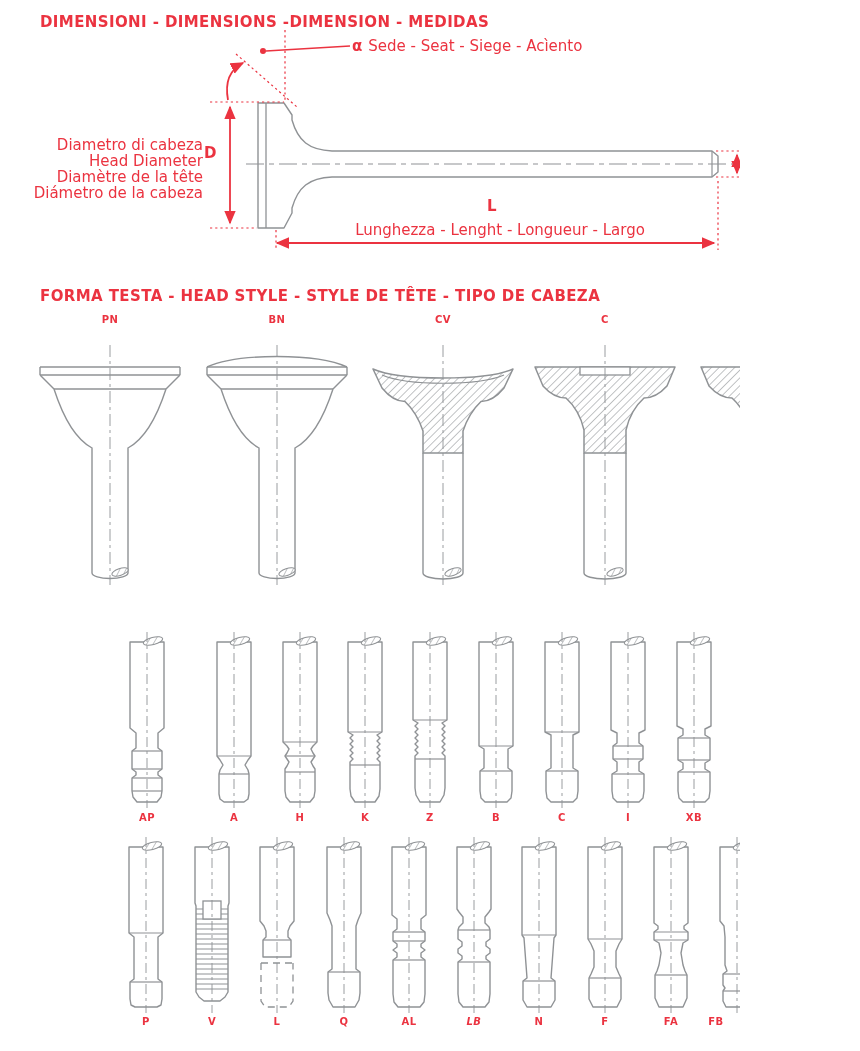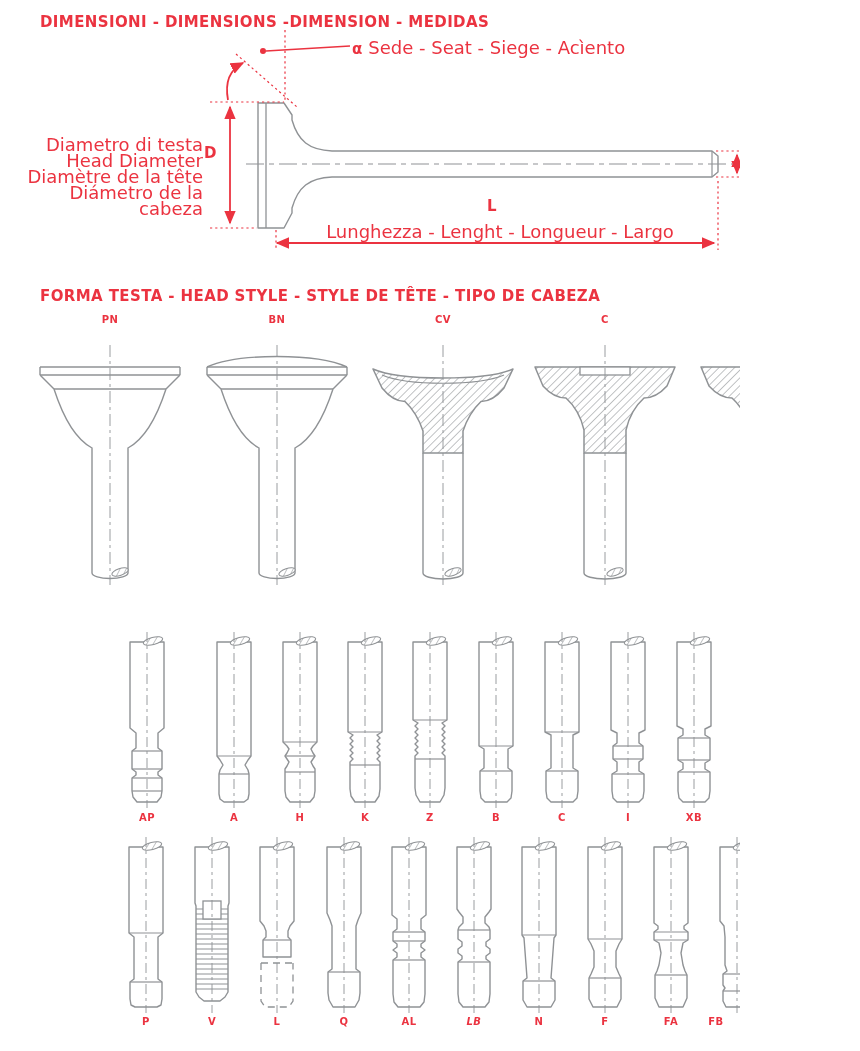--- a/index.html
+++ b/index.html
@@ -1,20 +1,20 @@
 <!DOCTYPE html>
 <html style="--accent: #eb3340;"><head>
 <meta charset="utf-8">
 <style>
   html,body{margin:0;padding:0;background:#fff;}
   .page{position:relative;width:740px;height:1051px;background:#fff;
         font-family:"DejaVu Sans","Liberation Sans",sans-serif;overflow:hidden;}
   .abs{position:absolute;}
   .title{color:var(--accent,#eb3340);font-weight:bold;font-size:15px;letter-spacing:.4px;white-space:nowrap;}
-  .rlabel{color:var(--accent,#eb3340);font-size:18px;}
+  .rlabel{color:var(--accent,#eb3340);font-size:15px;}
   .right{text-align:right;}
   .center{text-align:center;}
   .sym{color:var(--accent,#eb3340);font-weight:bold;font-size:15px;}
   .code{color:var(--accent,#eb3340);font-weight:bold;font-size:10px;letter-spacing:.5px;}
   .alpha-row{display:flex;gap:6px;align-items:baseline;}
   svg{display:block;}
 </style>
 </head>
 <body>
 
@@ -53,21 +53,21 @@
   <line x1="277" y1="243" x2="714" y2="243" stroke="#eb3340" stroke-width="1.8" marker-start="url(#ar)" marker-end="url(#ar)"></line>
   </svg>
     </div>
 
   <div class="abs alpha-row" style="left:352px;top:37px">
     <span class="sym">α</span>
     <span class="rlabel">Sede - Seat - Siege - Acìento</span>
   </div>
 
   <div class="abs rlabel right" style="left:20px;top:137px;width:183px;line-height:16px">
-    <div>Diametro di testa</div>
+    <div>Diametro di cabeza</div>
     <div>Head Diameter</div>
     <div>Diamètre de la tête</div>
     <div>Diámetro de la cabeza</div>
   </div>
   <div class="abs sym" style="left:204px;top:144px">D</div>
 
   <div class="abs sym" style="left:748px;top:156px">d</div>
 
   <div class="abs sym" style="left:487px;top:197px">L</div>
   <div class="abs title" style="left:40px;top:287px">FORMA TESTA - HEAD STYLE - STYLE DE TÊTE - TIPO DE CABEZA</div>

